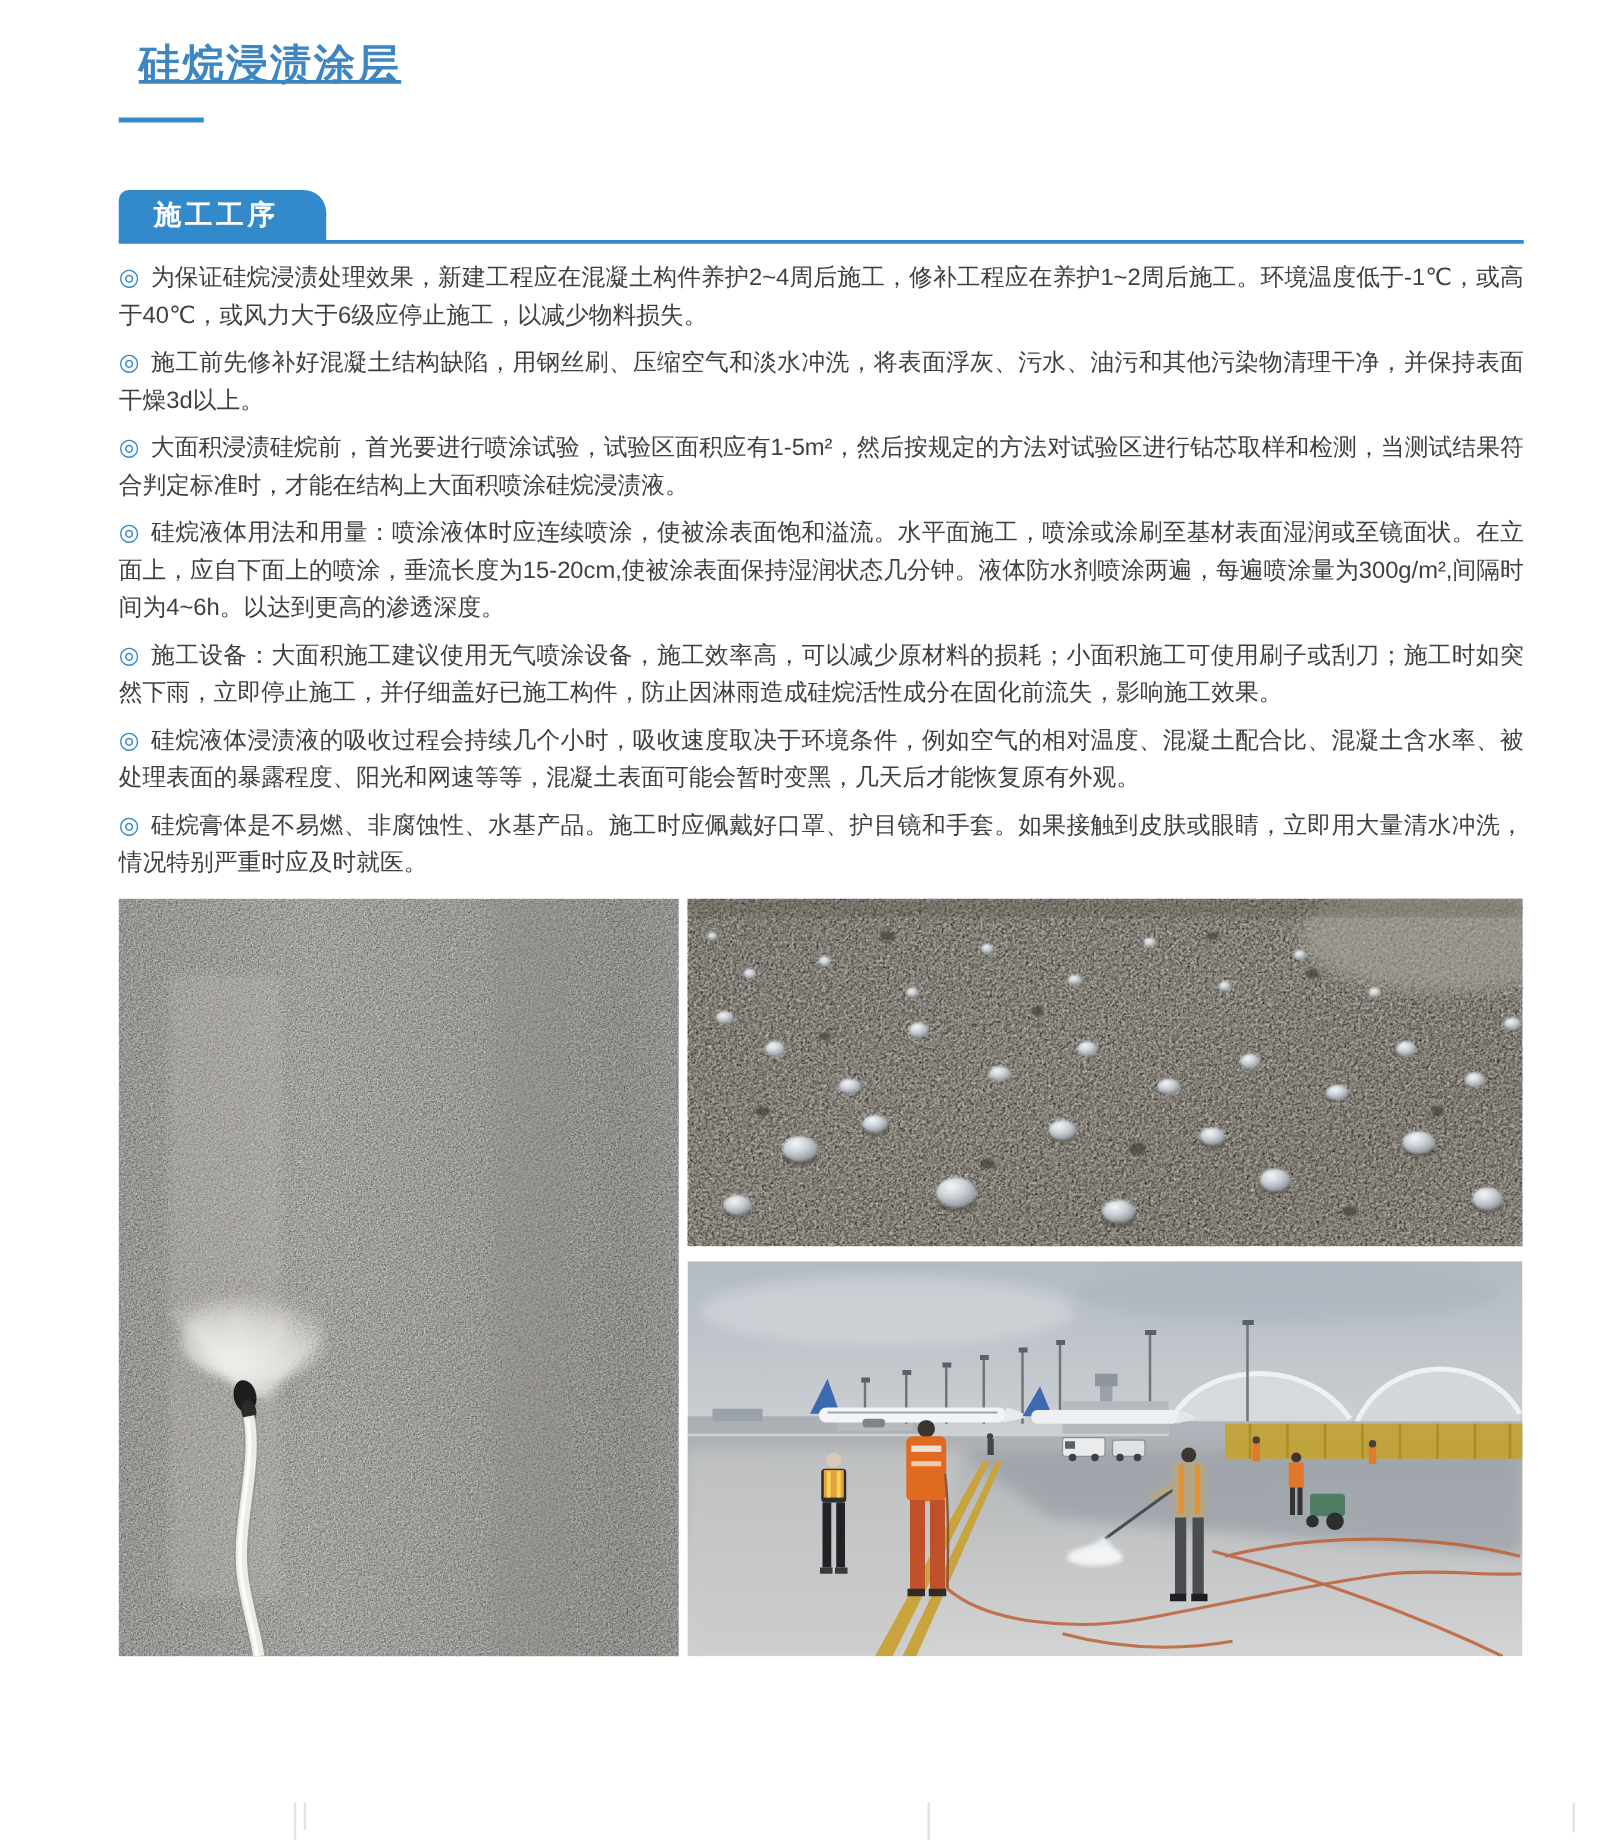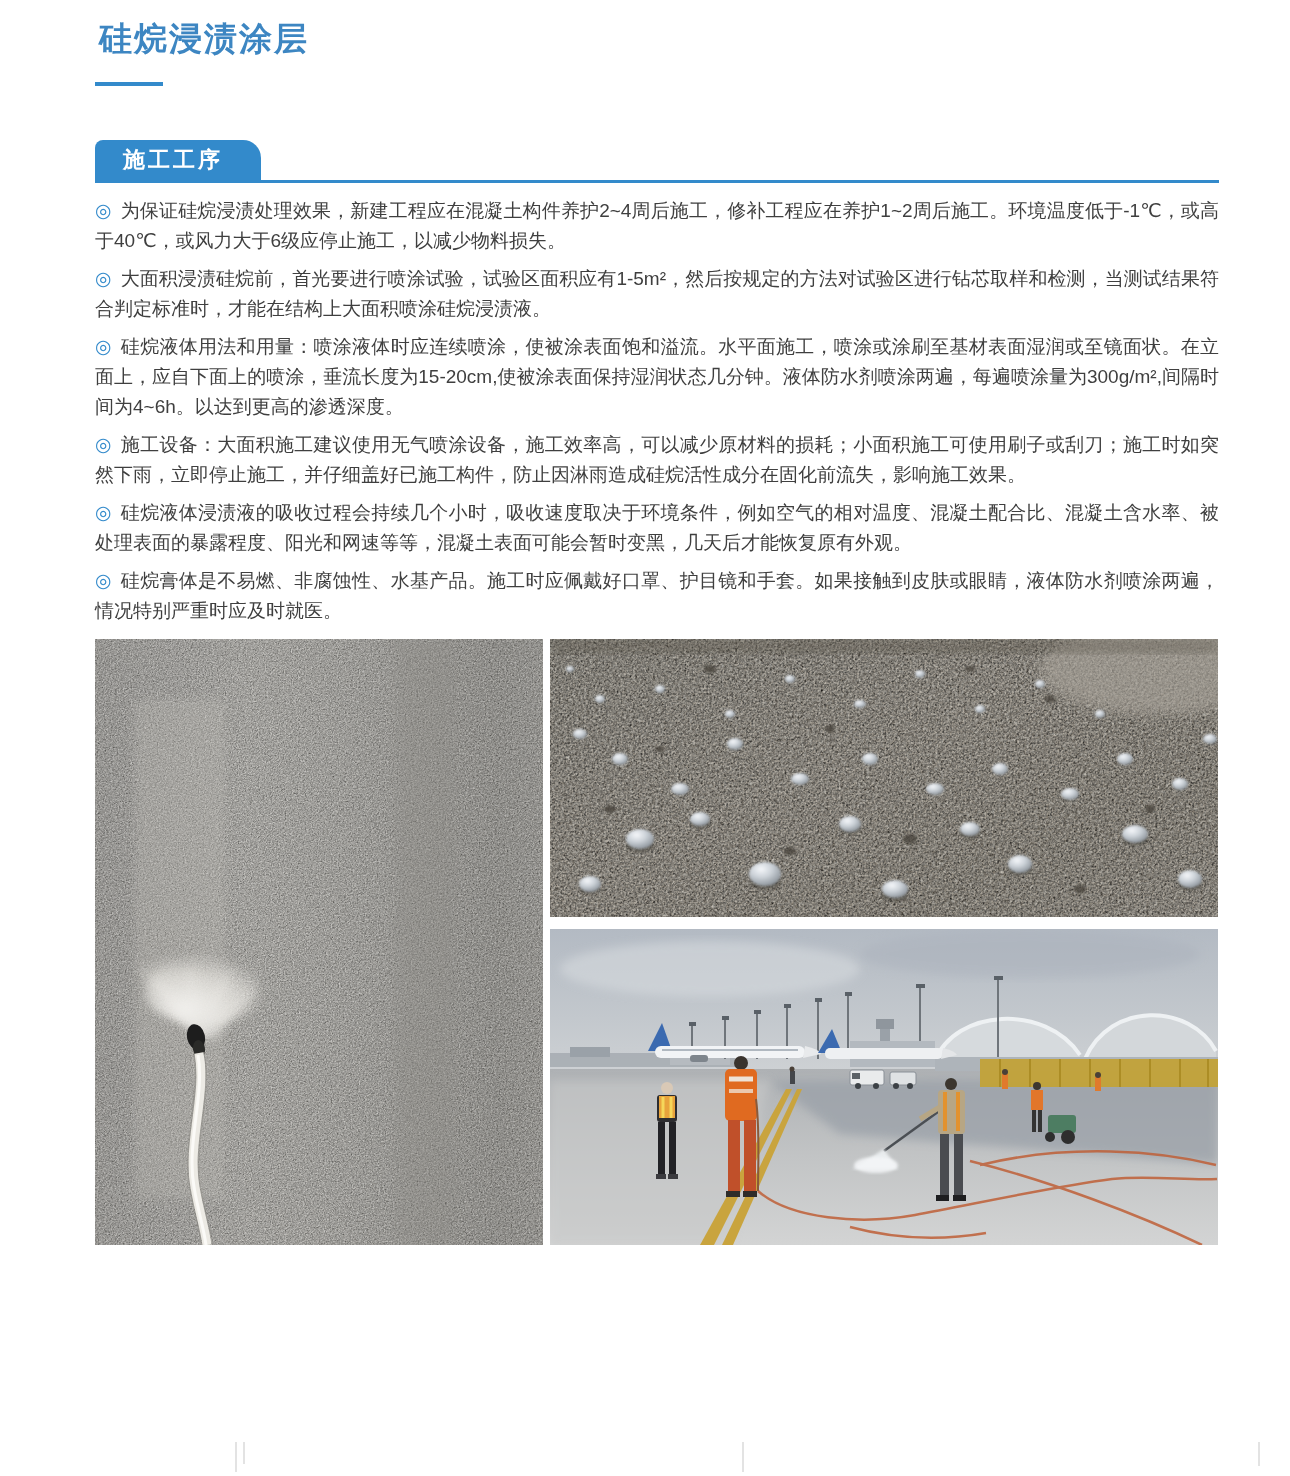--- a/index.html
+++ b/index.html
@@ -6,22 +6,22 @@
   body{
     width:1290px;height:1476px;background:#ffffff;
     font-family:"Liberation Sans","DejaVu Sans",sans-serif;
     color:var(--text,#3f3f3f);
     overflow:hidden;position:relative;
   }
   .page{padding:14px 71px 0 95px;width:1124px;}
 
   
   .page-title{
-    margin:4px;font-size:33px;line-height:42px;font-weight:bold;
-    color:var(--accent2,#3d86c2);letter-spacing:2px;
+    margin:16px;font-size:33px;line-height:42px;font-weight:bold;
+    color:var(--accent2,#3d86c2);letter-spacing:2px;text-decoration:underline;
   }
   .title-rule{width:68px;height:4px;background:var(--accent,#338acb);margin-top:22px;}
 
   
   .section-bar{margin-top:54px;border-bottom:3px solid var(--accent,#338acb);}
   .section-bar.second{margin-top:14px;}
   .section-tab{
     display:inline-block;background:var(--accent,#338acb);color:#ffffff;
     font-size:22px;font-weight:bold;letter-spacing:3px;
     padding:5px 38px 6px 28px;border-radius:8px 18px 0 0;
@@ -47,25 +47,26 @@
 <div class="page">
 
   <h1 class="page-title">硅烷浸渍涂层</h1>
   <div class="title-rule"></div>
 
   <div class="section-bar">
     <span class="section-tab">施工工序</span>
   </div>
   <div class="paras">
     <p class="para"><span class="bullet">◎</span><span>为保证硅烷浸渍处理效果，新建工程应在混凝土构件养护2~4周后施工，修补工程应在养护1~2周后施工。环境温度低于-1℃，或高于40℃，或风力大于6级应停止施工，以减少物料损失。</span></p>
+    <p class="para"><span class="bullet">◎</span><span>施工前先修补好混凝土结构缺陷，用钢丝刷、压缩空气和淡水冲洗，将表面浮灰、污水、油污和其他污染物清理干净，并保持表面干燥3d以上。</span></p>
     <p class="para"><span class="bullet">◎</span><span>大面积浸渍硅烷前，首光要进行喷涂试验，试验区面积应有1-5m²，然后按规定的方法对试验区进行钻芯取样和检测，当测试结果符合判定标准时，才能在结构上大面积喷涂硅烷浸渍液。</span></p>
     <p class="para"><span class="bullet">◎</span><span>硅烷液体用法和用量：喷涂液体时应连续喷涂，使被涂表面饱和溢流。水平面施工，喷涂或涂刷至基材表面湿润或至镜面状。在立面上，应自下面上的喷涂，垂流长度为15-20cm,使被涂表面保持湿润状态几分钟。液体防水剂喷涂两遍，每遍喷涂量为300g/m²,间隔时间为4~6h。以达到更高的渗透深度。</span></p>
     <p class="para"><span class="bullet">◎</span><span>施工设备：大面积施工建议使用无气喷涂设备，施工效率高，可以减少原材料的损耗；小面积施工可使用刷子或刮刀；施工时如突然下雨，立即停止施工，并仔细盖好已施工构件，防止因淋雨造成硅烷活性成分在固化前流失，影响施工效果。</span></p>
     <p class="para"><span class="bullet">◎</span><span>硅烷液体浸渍液的吸收过程会持续几个小时，吸收速度取决于环境条件，例如空气的相对温度、混凝土配合比、混凝土含水率、被处理表面的暴露程度、阳光和网速等等，混凝土表面可能会暂时变黑，几天后才能恢复原有外观。</span></p>
-    <p class="para"><span class="bullet">◎</span><span>硅烷膏体是不易燃、非腐蚀性、水基产品。施工时应佩戴好口罩、护目镜和手套。如果接触到皮肤或眼睛，液体防水剂喷涂两遍，情况特别严重时应及时就医。</span></p>
+    <p class="para"><span class="bullet">◎</span><span>硅烷膏体是不易燃、非腐蚀性、水基产品。施工时应佩戴好口罩、护目镜和手套。如果接触到皮肤或眼睛，立即用大量清水冲洗，情况特别严重时应及时就医。</span></p>
   </div>
 
 
   <div class="photos">
 
     <svg class="photo" width="448" height="606" viewBox="0 0 448 606">
       <defs>
         <linearGradient id="wallg" x1="0" y1="0" x2="1" y2="0">
           <stop offset="0" stop-color="#a4a29d"></stop>
             <stop offset="0.18" stop-color="#adaba6"></stop>

